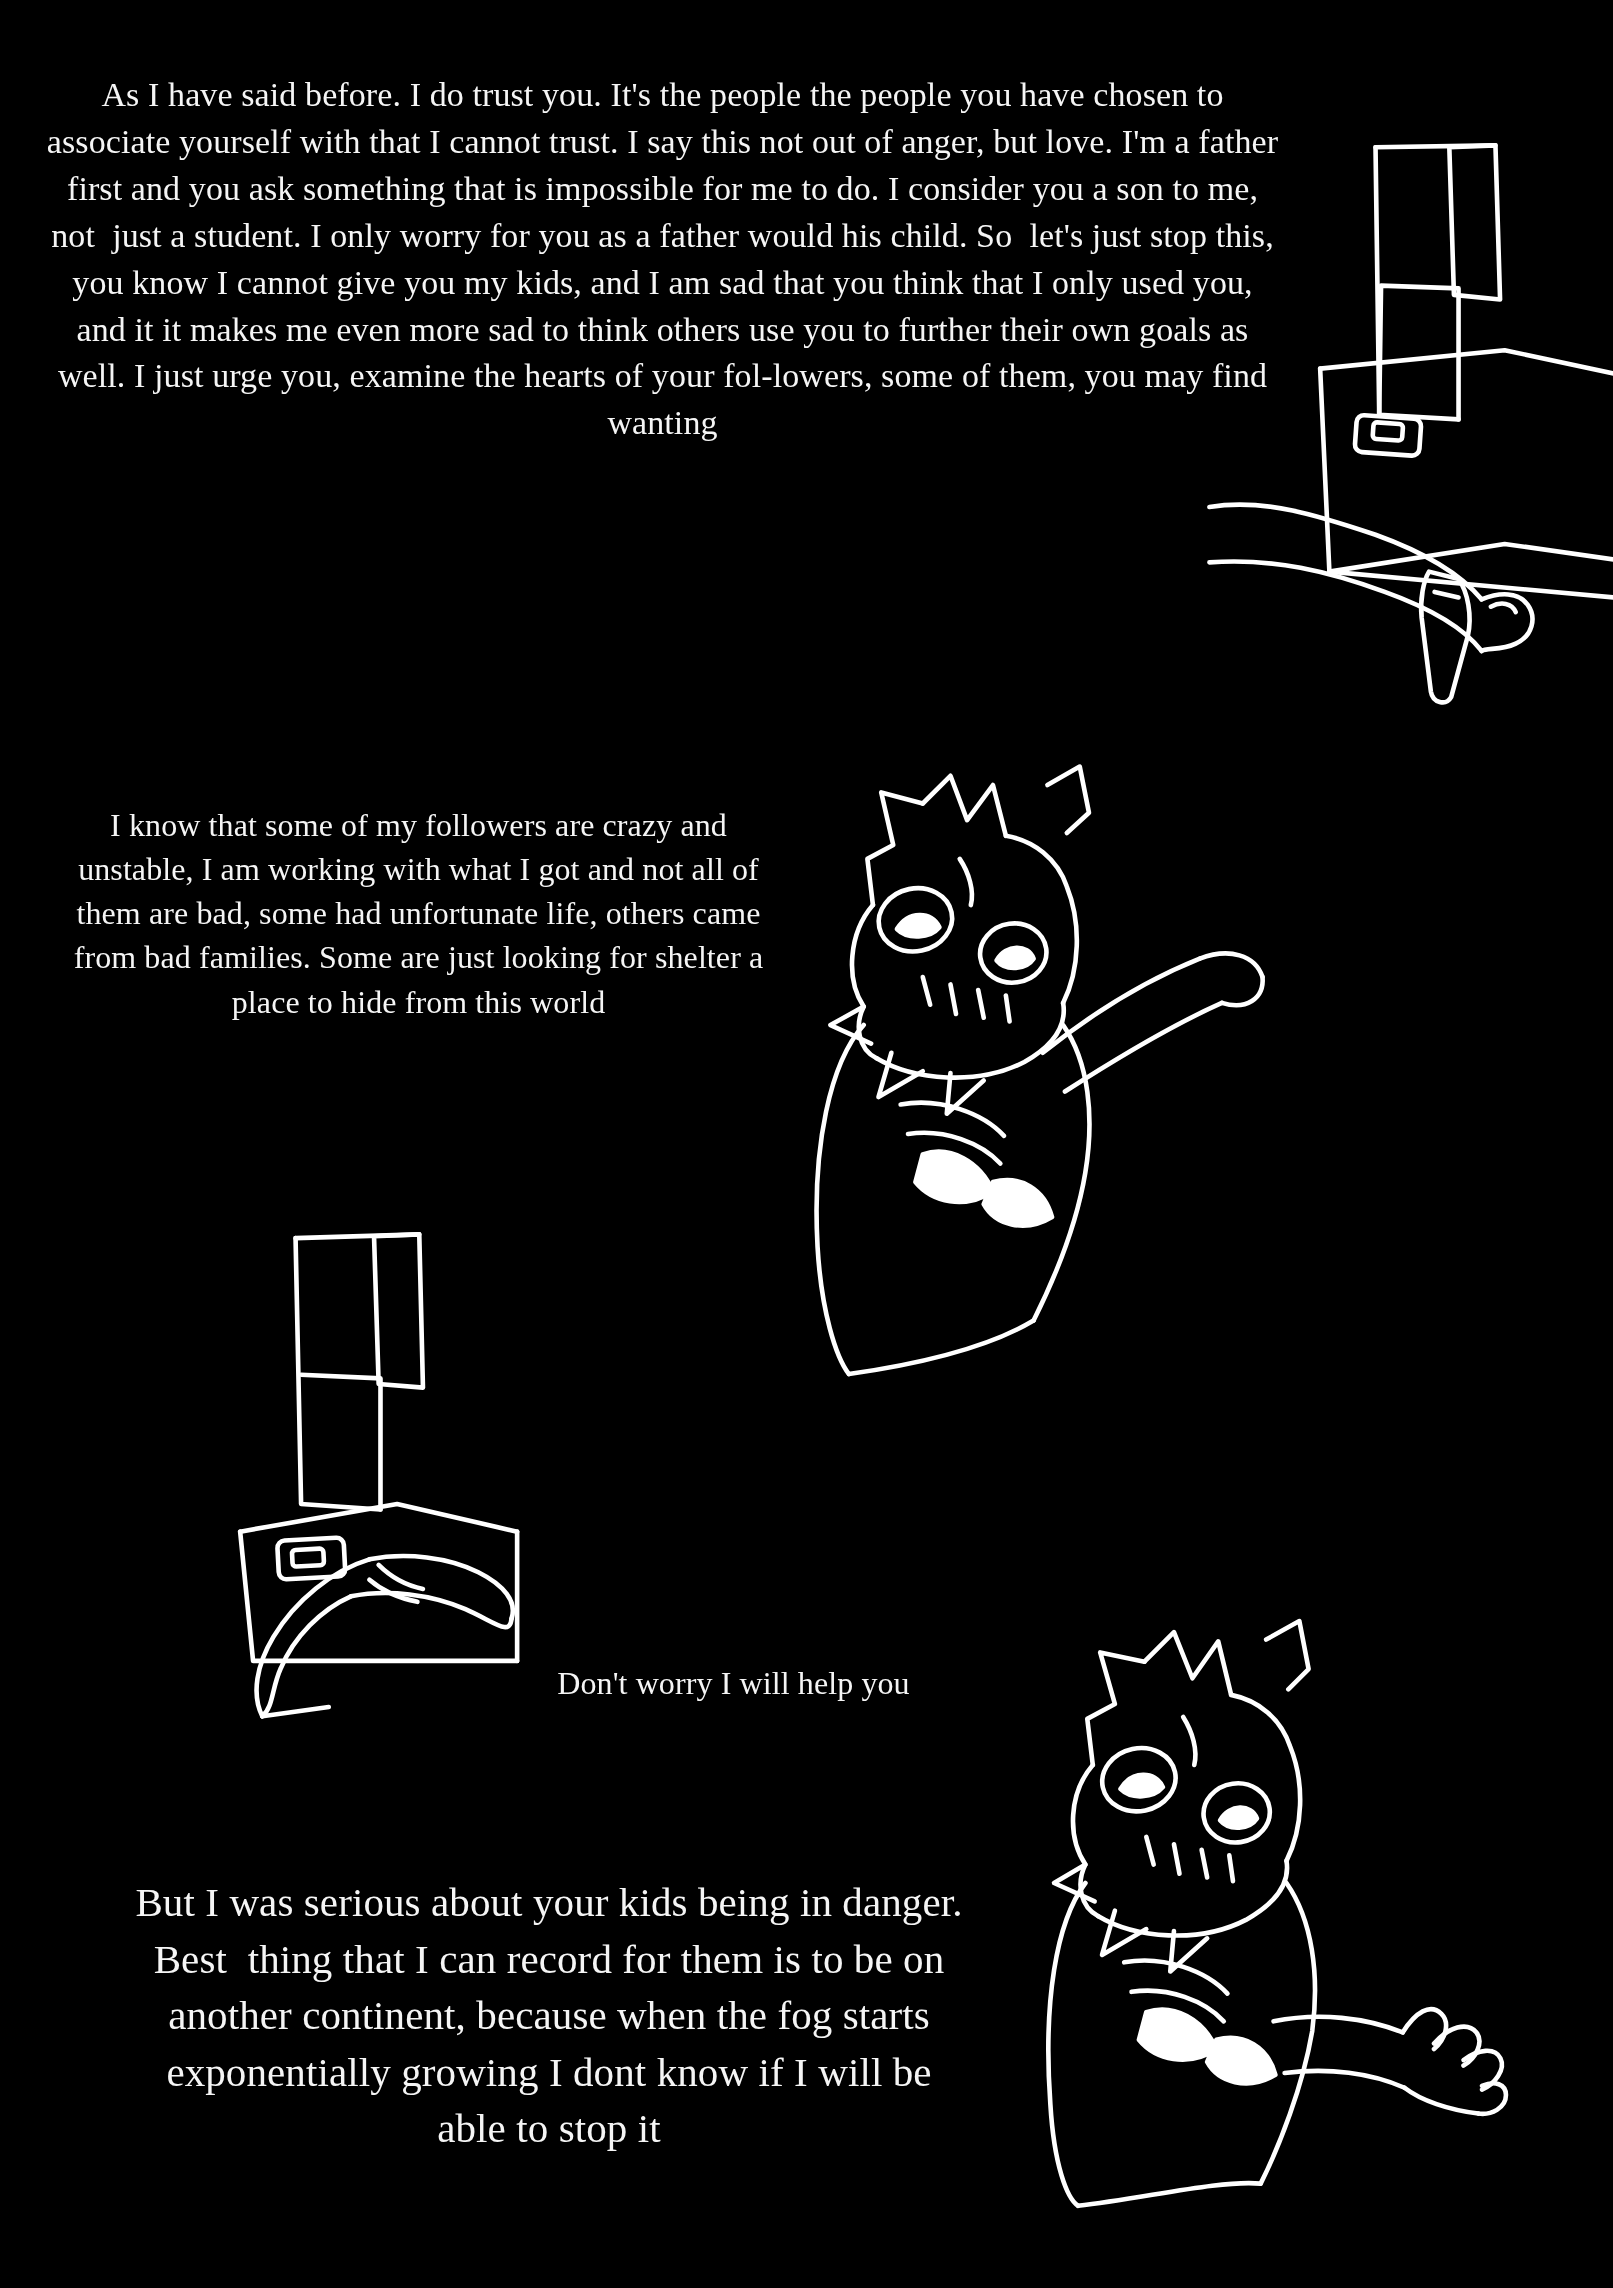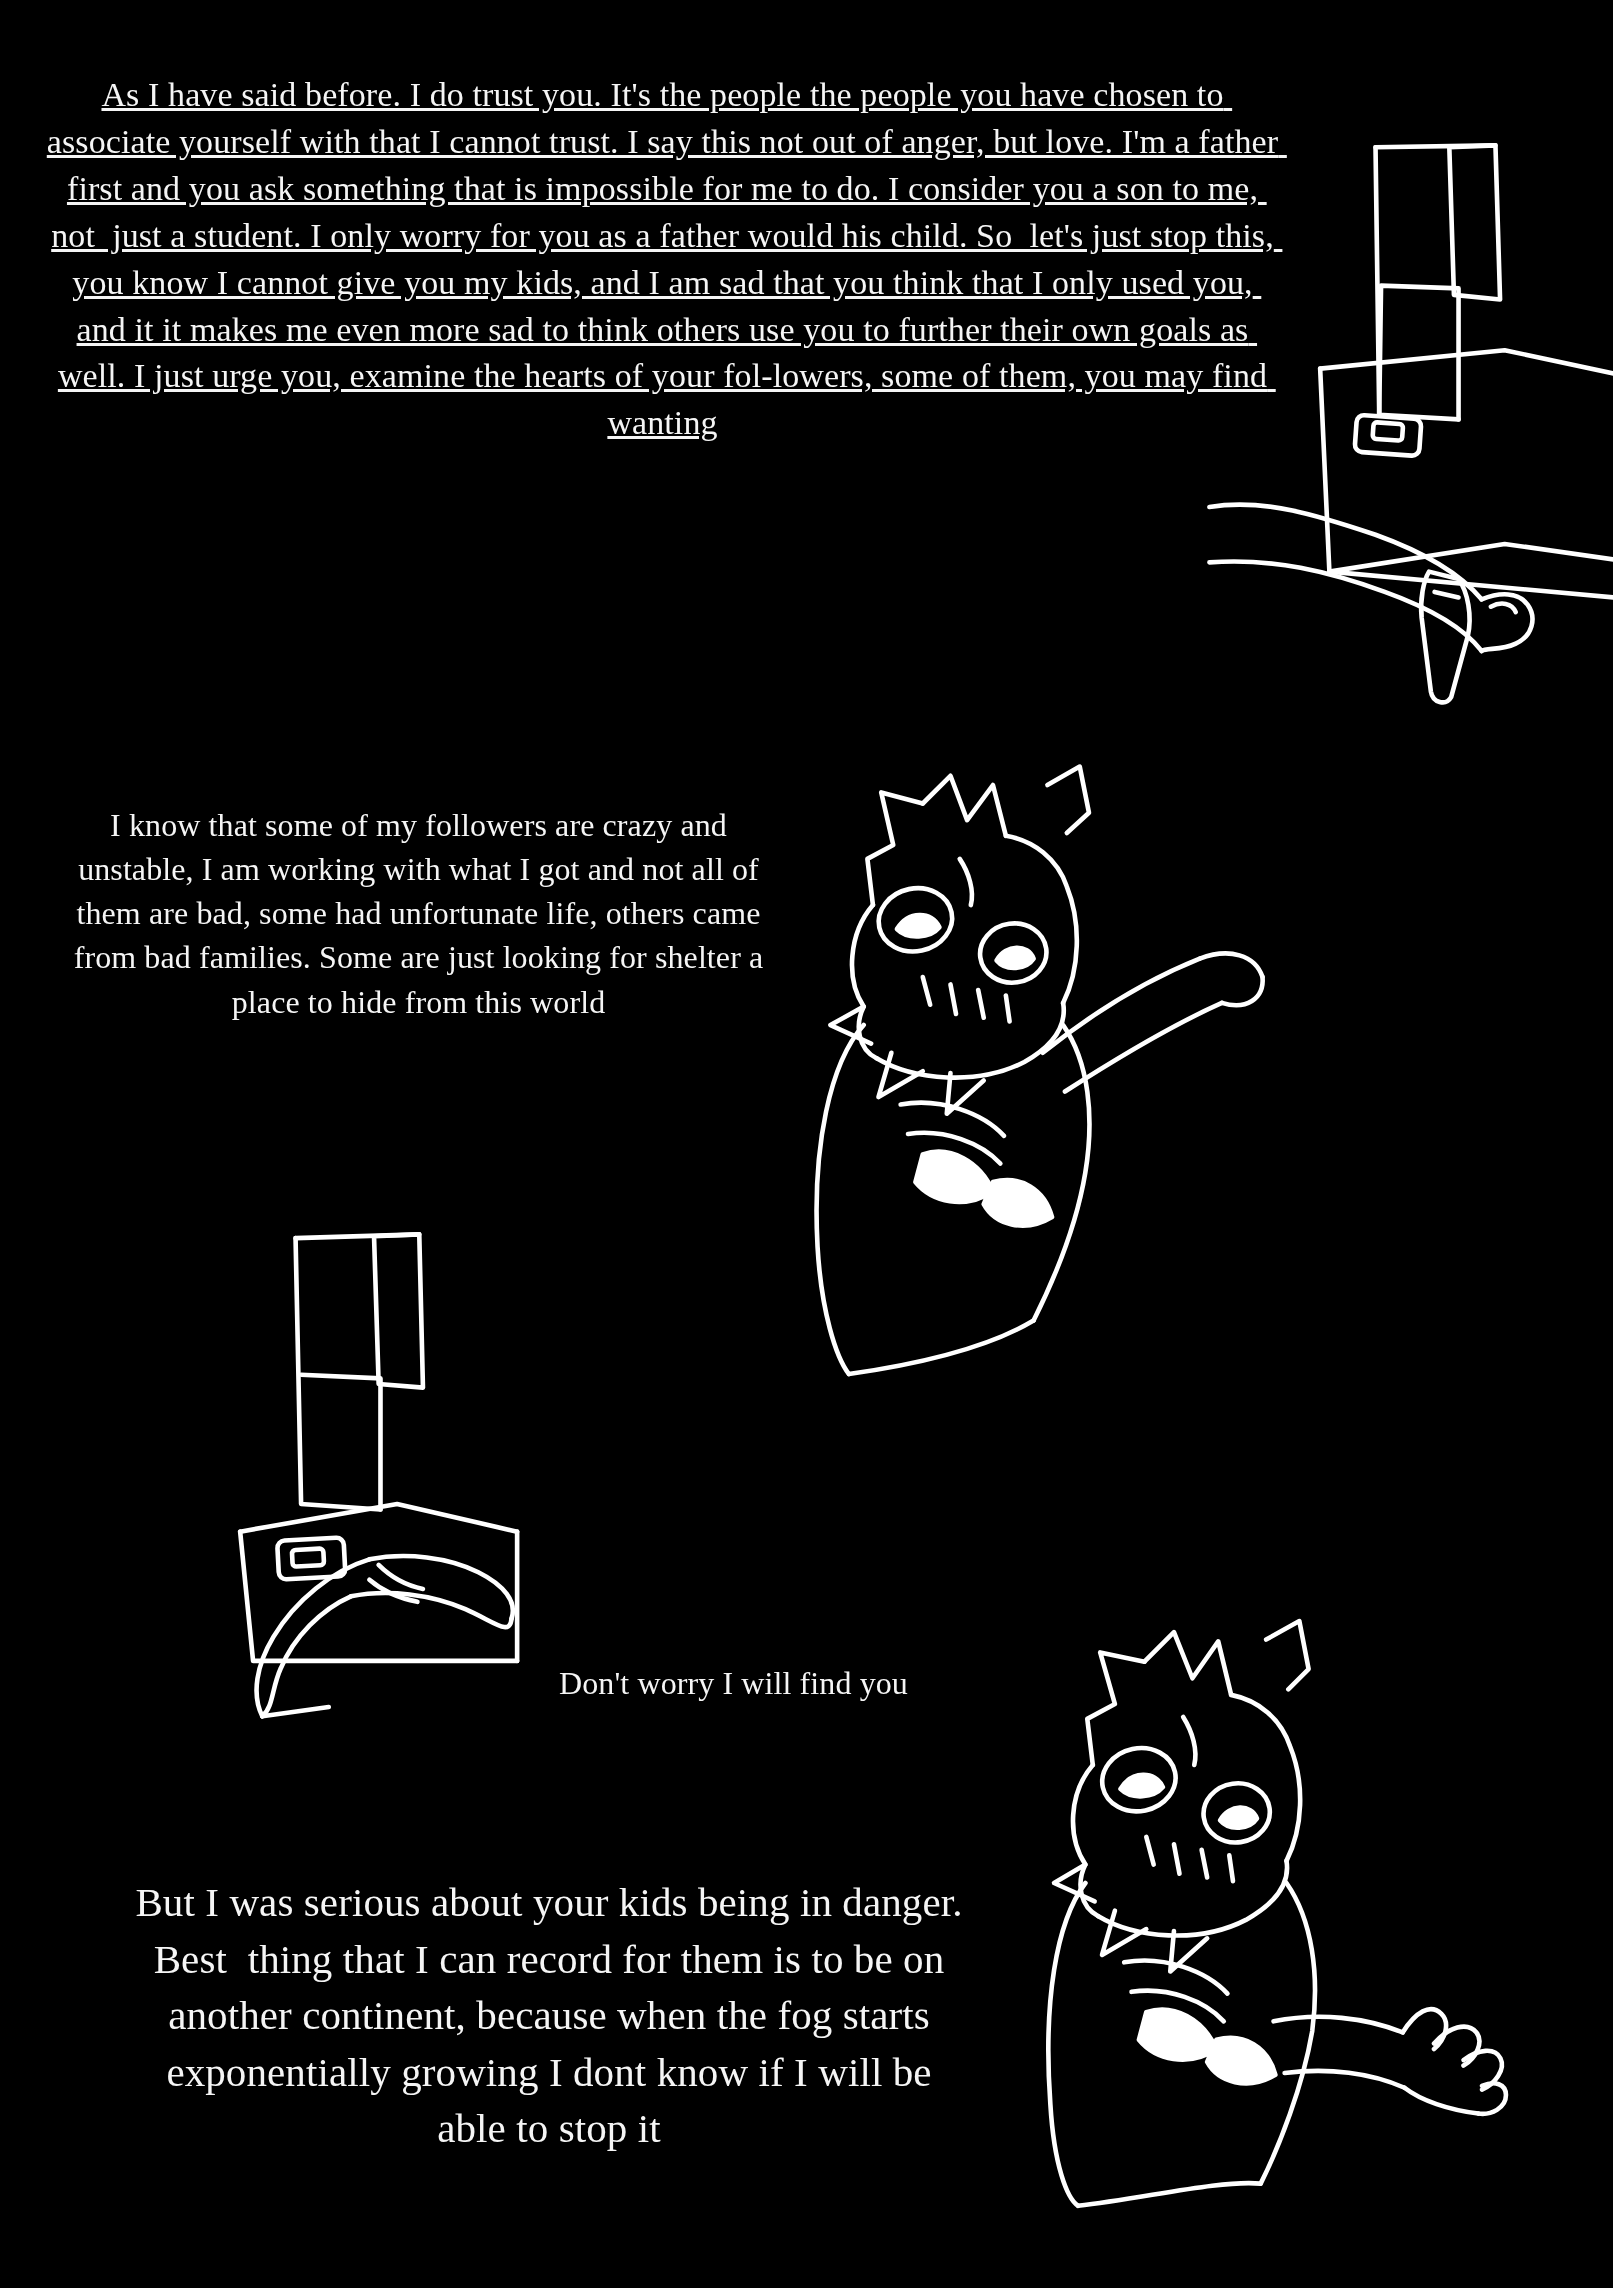--- a/index.html
+++ b/index.html
@@ -29,21 +29,20 @@
     line-height: 1.38;
     letter-spacing: 0.1px;
     white-space: pre-wrap;
   }
   #panel1-text {
     left: 44px;
     top: 72px;
     width: 1237px;
     font-size: 34px;
     text-align: center;
-    text-decoration: underline;
   }
   #panel2-text {
     left: 54px;
     top: 803px;
     width: 729px;
     font-size: 32px;
   }
   #panel3-text {
     left: 609px;
     top: 1384px;
@@ -165,21 +164,21 @@
 
       <path d="M150 366 C 162 378, 178 388, 198 392"></path>
       <path d="M140 382 C 154 394, 172 402, 192 406"></path>
 
       <path d="M140 360 C 100 372, 60 404, 36 444 C 18 474, 12 506, 24 530"></path>
       <path d="M120 400 C 88 414, 58 444, 44 478 C 34 500, 36 520, 24 530"></path>
       <path d="M24 530 L96 520"></path>
     </svg>
   </div>
 
-  <div class="text-block" id="panel4-text">Don't worry I will find you</div>
+  <div class="text-block" id="panel4-text">Don't worry I will help you</div>
 
   <div class="art" style="left:1043px; top:1560px; width:480px; height:637px;">
     <svg width="498" height="646" viewBox="0 0 540 700" fill="none" stroke="#ffffff" stroke-width="5" stroke-linecap="round" stroke-linejoin="round">
 
       <path d="M110 110 L62 100 L78 156 L48 172 L54 222"></path>
       <path d="M110 110 L142 78 L162 128 L190 88 L204 146"></path>
       <path d="M242 86 L278 66 L288 118 L266 140"></path>
 
       <path d="M54 222 C 28 252, 26 300, 46 330 C 36 350, 40 376, 60 386"></path>
       <path d="M204 146 C 234 152, 258 172, 268 202 C 284 242, 282 290, 264 326"></path>

